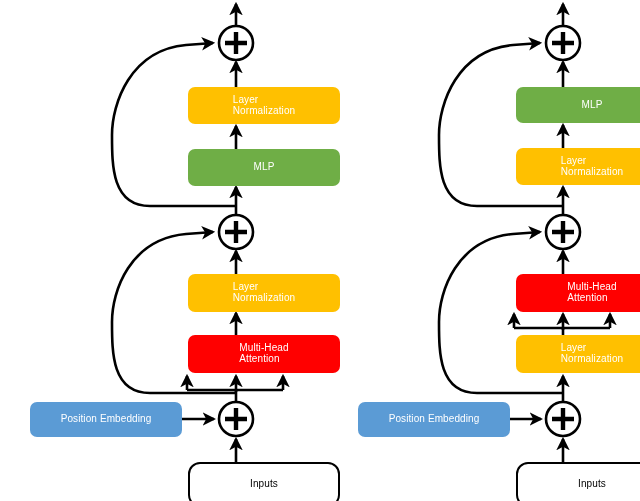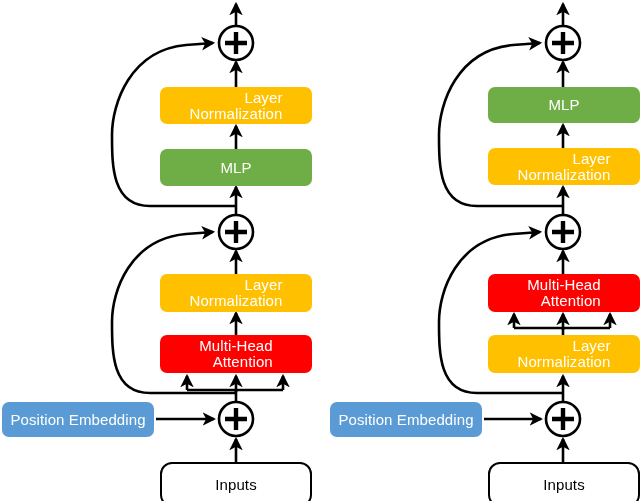--- a/index.html
+++ b/index.html
@@ -11,27 +11,28 @@
     position:relative;
   }
   #diagram-root{position:absolute;left:0;top:0;width:640px;height:501px;}
   svg.layer{position:absolute;left:0;top:0;width:640px;height:501px;}
   .node{
     position:absolute;
     box-sizing:border-box;
     display:flex;
     align-items:center;
     justify-content:center;
-    text-align:right;
+    text-align:left;
     line-height:1.06;
     color:#ffffff;
-    font-size:15px;
+    font-size:10px;
     border-radius:7px;
     white-space:pre-line;
     letter-spacing:0.1px;
+    margin-left:28px;
   }
   .node.inputs{
     color:#000000;
     background:#ffffff;
     border:2px solid #000000;
     border-radius:12px;
   }
 </style>
 </head>
 <body>

